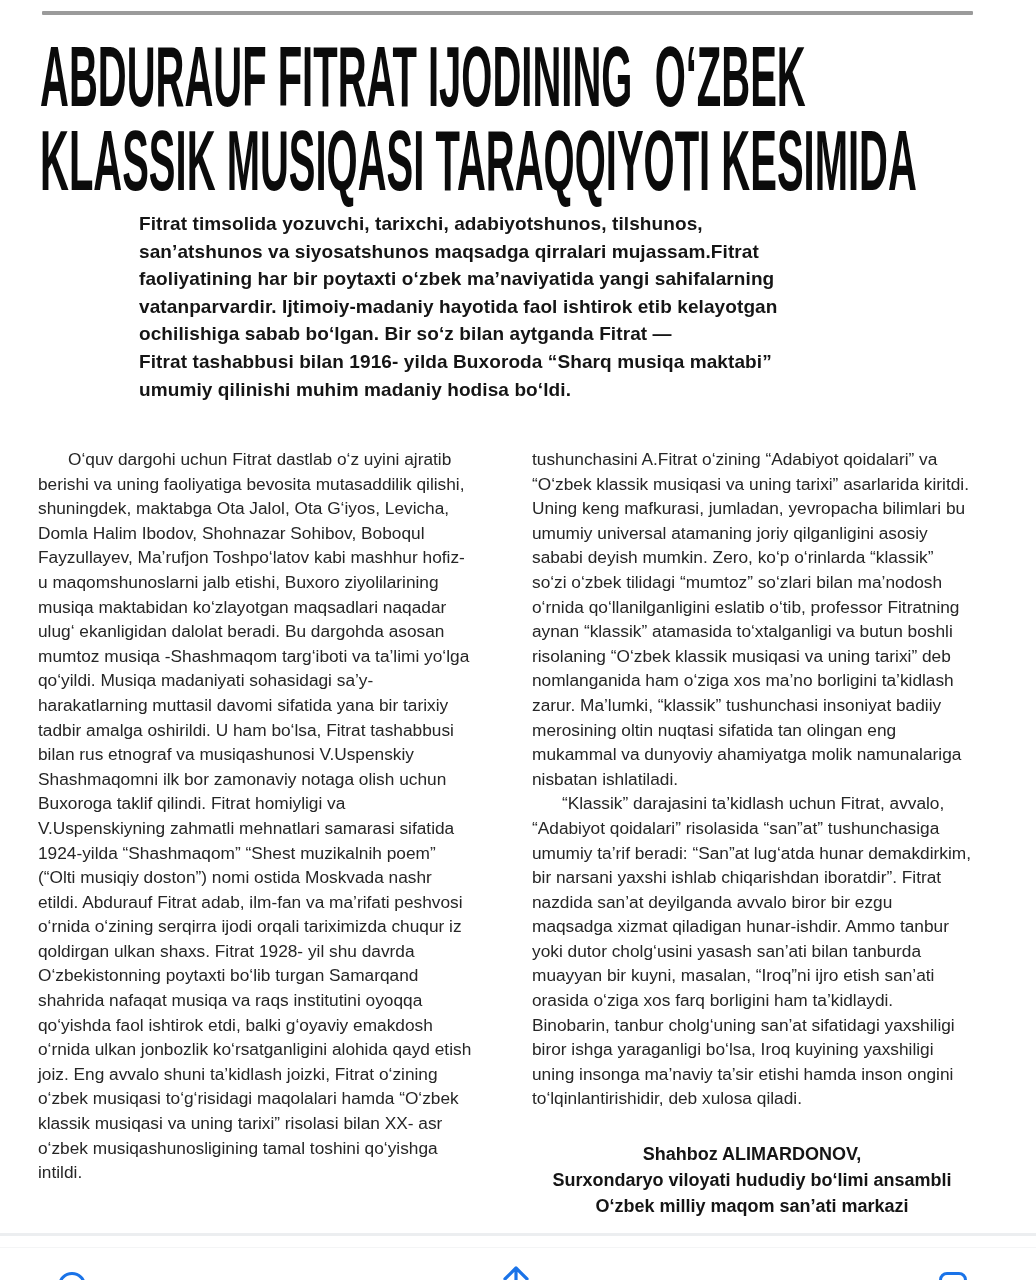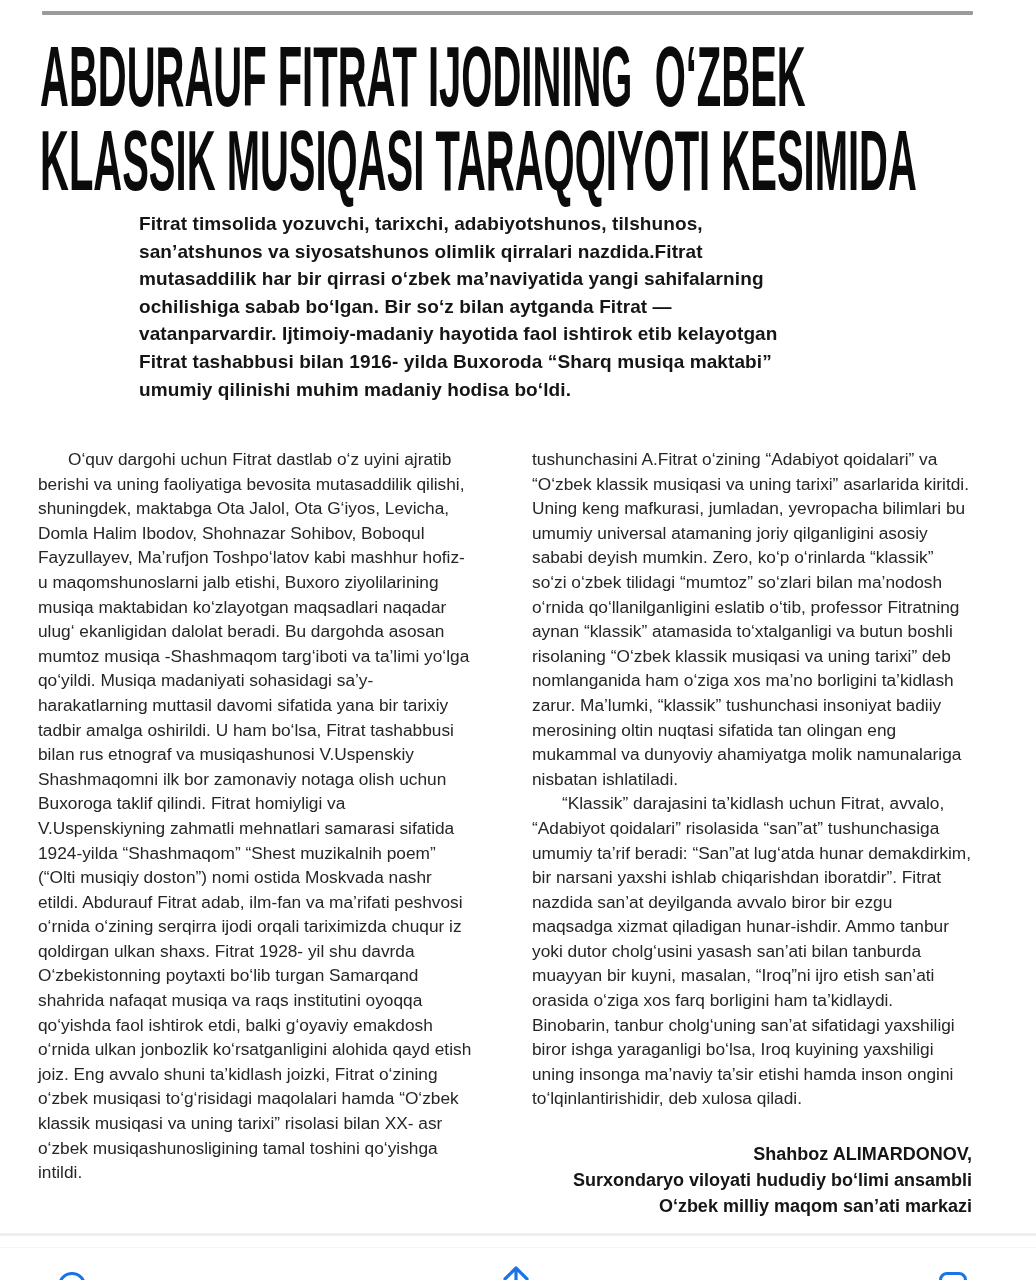--- a/index.html
+++ b/index.html
@@ -26,21 +26,21 @@
   .intro .il { white-space:pre; }
   .col {
     position:absolute; top:430px; font-size:17.3px; line-height:24.6px;
     color:#262626; text-align:left;margin-top:17px;
   }
   .col-left  { left:38px;  width:436px; }
   .col-right { left:532px; width:440px; }
   .col p { margin:0; }
   .col p.indent { text-indent:30px; }
   .signature {
-    margin-top:30px; text-align:right; font-weight:700;
+    margin-top:30px; text-align:center; font-weight:700;
     font-size:18px; line-height:26px; color:#151515;
   }
   .bottom-bar {
     position:absolute; left:0; top:1233px; width:1036px; height:47px;
     background:#ffffff; border-top:3px solid #eceef0;
   }
   .bottom-bar .inner-line {
     position:absolute; left:0; top:11px; width:100%; height:1px; background:#f4f5f6;
   }
   .tool-icon { position:absolute; }
@@ -61,24 +61,24 @@
 
   <div class="top-rule"></div>
 
   <h1 class="headline" style="margin:0;">
     <span class="hl">ABDURAUF FITRAT IJODINING  O‘ZBEK</span>
     <span class="hl">KLASSIK MUSIQASI TARAQQIYOTI KESIMIDA</span>
   </h1>
 
   <div class="intro">
     <div class="il">Fitrat timsolida yozuvchi, tarixchi, adabiyotshunos, tilshunos,</div>
-    <div class="il">san’atshunos va siyosatshunos olimlik qirralari nazdida.Fitrat</div>
-    <div class="il">mutasaddilik har bir qirrasi o‘zbek ma’naviyatida yangi sahifalarning</div>
+    <div class="il">san’atshunos va siyosatshunos maqsadga qirralari mujassam.Fitrat</div>
+    <div class="il">faoliyatining har bir poytaxti o‘zbek ma’naviyatida yangi sahifalarning</div>
+    <div class="il">vatanparvardir. Ijtimoiy-madaniy hayotida faol ishtirok etib kelayotgan</div>
     <div class="il">ochilishiga sabab bo‘lgan. Bir so‘z bilan aytganda Fitrat —</div>
-    <div class="il">vatanparvardir. Ijtimoiy-madaniy hayotida faol ishtirok etib kelayotgan</div>
     <div class="il">Fitrat tashabbusi bilan 1916- yilda Buxoroda “Sharq musiqa maktabi”</div>
     <div class="il">umumiy qilinishi muhim madaniy hodisa bo‘ldi.</div>
   </div>
 
   <div class="col col-left">
     <p class="indent">O‘quv dargohi uchun Fitrat dastlab o‘z uyini ajratib berishi va uning faoliyatiga bevosita mutasaddilik qilishi, shuningdek, maktabga Ota Jalol, Ota G‘iyos, Levicha, Domla Halim Ibodov, Shohnazar Sohibov, Boboqul Fayzullayev, Ma’rufjon Toshpo‘latov kabi mashhur hofiz-u maqomshunoslarni jalb etishi, Buxoro ziyolilarining musiqa maktabidan ko‘zlayotgan maqsadlari naqadar ulug‘ ekanligidan dalolat beradi. Bu dargohda asosan mumtoz musiqa -Shashmaqom targ‘iboti va ta’limi yo‘lga qo‘yildi. Musiqa madaniyati sohasidagi sa’y-harakatlarning muttasil davomi sifatida yana bir tarixiy tadbir amalga oshirildi. U ham bo‘lsa, Fitrat tashabbusi bilan rus etnograf va musiqashunosi V.Uspenskiy Shashmaqomni ilk bor zamonaviy notaga olish uchun Buxoroga taklif qilindi. Fitrat homiyligi va V.Uspenskiyning zahmatli mehnatlari samarasi sifatida 1924-yilda “Shashmaqom” “Shest muzikalnih poem” (“Olti musiqiy doston”) nomi ostida Moskvada nashr etildi. Abdurauf Fitrat adab, ilm-fan va ma’rifati peshvosi o‘rnida o‘zining serqirra ijodi orqali tariximizda chuqur iz qoldirgan ulkan shaxs. Fitrat 1928- yil shu davrda O‘zbekistonning poytaxti bo‘lib turgan Samarqand shahrida nafaqat musiqa va raqs institutini oyoqqa qo‘yishda faol ishtirok etdi, balki g‘oyaviy emakdosh  o‘rnida ulkan jonbozlik ko‘rsatganligini alohida qayd etish joiz. Eng avvalo shuni ta’kidlash joizki, Fitrat o‘zining o‘zbek musiqasi to‘g‘risidagi maqolalari hamda “O‘zbek klassik musiqasi va uning tarixi” risolasi bilan XX- asr o‘zbek musiqashunosligining tamal toshini qo‘yishga intildi.</p>
   </div>
 
   <div class="col col-right">
     <p>tushunchasini A.Fitrat o‘zining “Adabiyot qoidalari” va “O‘zbek klassik musiqasi va uning tarixi” asarlarida kiritdi. Uning keng mafkurasi, jumladan, yevropacha bilimlari bu umumiy universal atamaning joriy qilganligini asosiy sababi deyish mumkin. Zero, ko‘p o‘rinlarda “klassik” so‘zi o‘zbek tilidagi “mumtoz” so‘zlari bilan ma’nodosh o‘rnida qo‘llanilganligini eslatib o‘tib,  professor Fitratning aynan “klassik” atamasida to‘xtalganligi va butun boshli risolaning “O‘zbek klassik musiqasi va uning tarixi” deb nomlanganida ham o‘ziga xos ma’no borligini ta’kidlash zarur. Ma’lumki, “klassik” tushunchasi insoniyat badiiy merosining oltin nuqtasi sifatida tan olingan eng mukammal va dunyoviy ahamiyatga molik namunalariga nisbatan ishlatiladi.</p>

